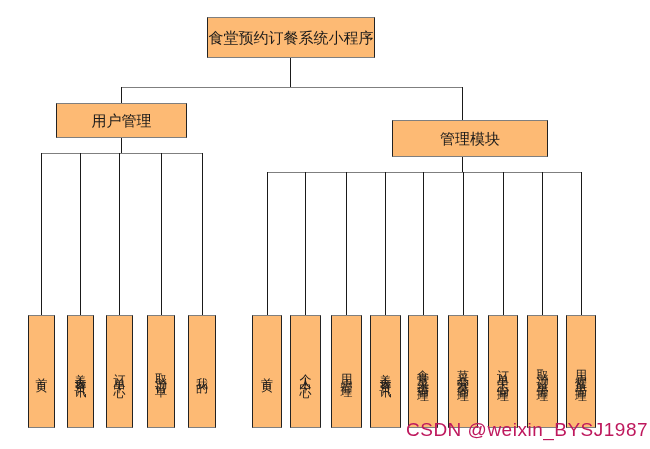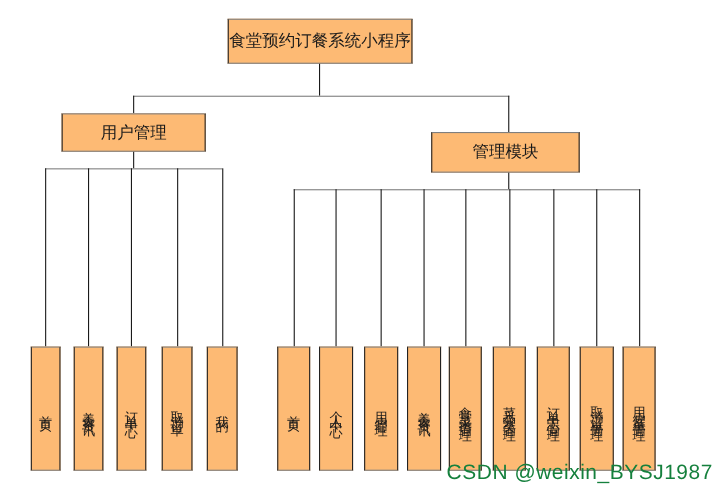--- a/index.html
+++ b/index.html
@@ -51,21 +51,21 @@
   .vline {
     position: absolute;
     width: 1px;
     background: #1a1a1a;
   }
   .watermark {
     position: absolute;
     left: 406px;
     top: 419px;
     font-size: 19px;
-    color: #15803d;
+    color: #be185d;
     letter-spacing: 0.5px;
     white-space: nowrap;
     pointer-events: none;
   }
 </style>
 </head>
 <body>
 
 <div id="stage">
 
@@ -74,21 +74,21 @@
   </div>
 
   <div class="vline" style="left:290px; top:58px; height:29px;"></div>
   <div class="hline" style="left:121px; top:87px; width:342px;"></div>
   <div class="vline" style="left:121px; top:87px; height:16px;"></div>
   <div class="vline" style="left:462px; top:87px; height:33px;"></div>
 
   <div class="box node-h" style="left:56px; top:103px; width:131px; height:35px;">
     <span>用户管理</span>
   </div>
-  <div class="box node-h" style="left:392px; top:120px; width:135px; height:37px;">
+  <div class="box node-h" style="left:392px; top:120px; width:156px; height:37px;">
     <span>管理模块</span>
   </div>
 
   <div class="vline" style="left:121px; top:138px; height:15px;"></div>
   <div class="hline" style="left:41px; top:153px; width:161px;"></div>
   <div class="vline" style="left:41px;  top:153px; height:162px;"></div>
   <div class="vline" style="left:80px;  top:153px; height:162px;"></div>
   <div class="vline" style="left:119px; top:153px; height:162px;"></div>
   <div class="vline" style="left:161px; top:153px; height:162px;"></div>
   <div class="vline" style="left:202px; top:153px; height:162px;"></div>

